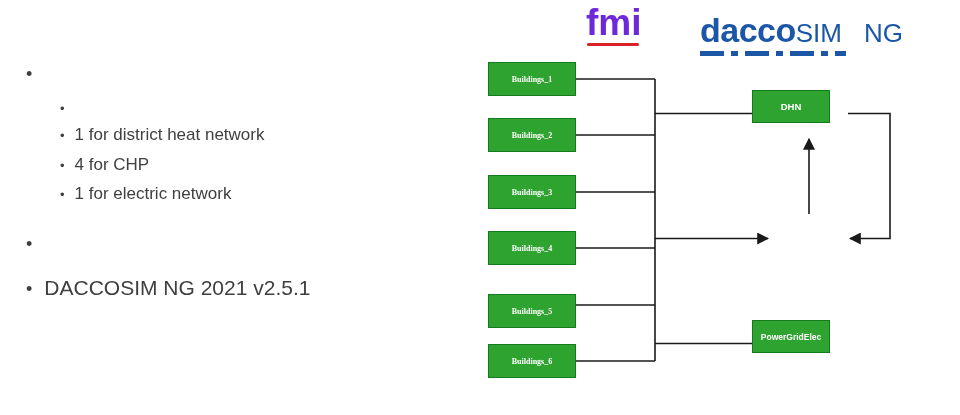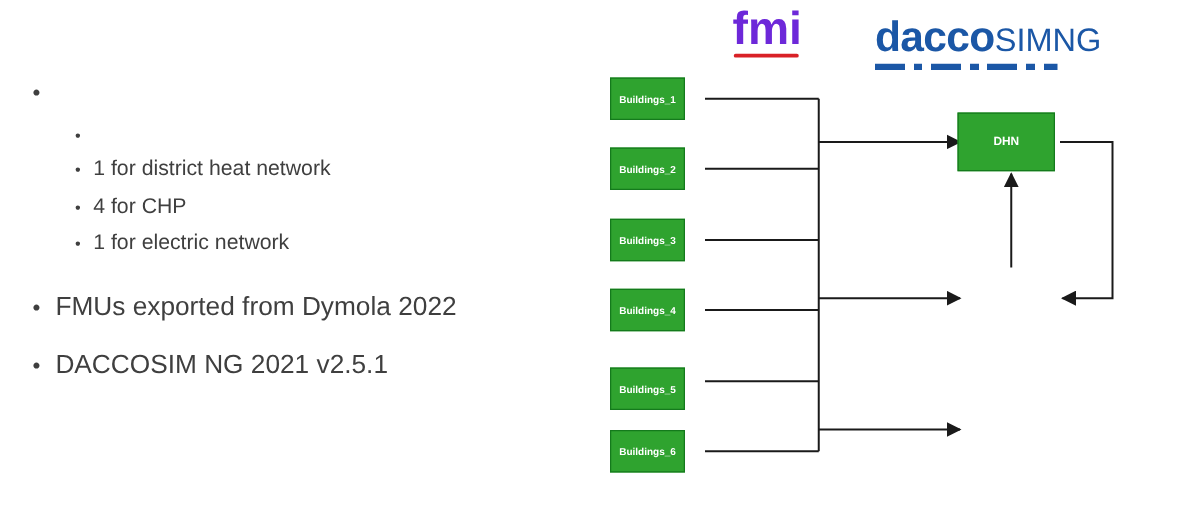--- a/index.html
+++ b/index.html
@@ -47,21 +47,21 @@
     background: #d92127;
     border-radius: 2px;
     margin-top: 2px;
     margin-left: 1px;
   }
 
   
   .daccosim-logo { position: absolute; left: 700px; top: 13px; color: #1b57a6; line-height: 1; white-space: nowrap; }
   .dc-bold { font-weight: bold; font-size: 34px; letter-spacing: -0.5px; }
   .dc-reg  { font-weight: normal; font-size: 26px; }
-  .dc-ng   { margin-left: 0; }
+  .dc-ng   { margin-left: 22px; }
   .dc-underline {
     margin-top: 4px;
     width: 146px;
     height: 5px;
     background: linear-gradient(90deg,
       #1b57a6 0 24px,  transparent 24px 31px,
       #1b57a6 31px 38px, transparent 38px 45px,
       #1b57a6 45px 69px, transparent 69px 76px,
       #1b57a6 76px 83px, transparent 83px 90px,
       #1b57a6 90px 114px, transparent 114px 121px,
@@ -76,22 +76,22 @@
     position: absolute;
     display: flex;
     align-items: center;
     justify-content: center;
     background: #2fa32f;
     border: 1px solid #147a1c;
     color: #ffffff;
     font-weight: bold;
     text-align: center;
   }
-  .building { left: 8px; width: 60px; height: 34px; font-size: 8px; }
-  .rnode    { left: 286px; width: 78px; height: 47px; font-size: 9.5px; }
+  .building { left: 8px; width: 88px; height: 34px; font-size: 8px; font-family: Liberation Serif, serif; }
+  .rnode    { left: 272px; width: 78px; height: 33px; font-size: 9.5px; }
   .pge      { font-size: 8.5px; }
 </style>
 </head>
 <body>
 
 <div class="slide">
 
   <div class="text-block">
     <div class="bullet l1 b1">
       <span class="marker">•</span>
@@ -106,21 +106,20 @@
     <div class="bullet l2 sub">
       <span class="marker">•</span>
       <span>4 for CHP</span>
     </div>
     <div class="bullet l2 sub">
       <span class="marker">•</span>
       <span>1 for electric network</span>
     </div>
     <div class="bullet l1 b2">
       <span class="marker">•</span>
-      <span>FMUs exported from Dymola 2022</span>
     </div>
     <div class="bullet l1">
       <span class="marker">•</span>
       <span>DACCOSIM NG 2021 v2.5.1</span>
     </div>
   </div>
 
   <div class="fmi-logo">
     <span class="fmi-text">fmi</span>
     <span class="fmi-underline"></span>
@@ -169,15 +168,18 @@
     <div class="node building" style="top:244px">
         <span>Buildings_5</span>
       </div>
     <div class="node building" style="top:294px">
         <span>Buildings_6</span>
       </div>
 
     <div class="node rnode" style="top:40px">
         <span>DHN</span>
       </div>
+    <div class="node rnode pge" style="top:270px">
+        <span>PowerGridElec</span>
+      </div>
   </div>
 
 </div>
 
 </body></html>

